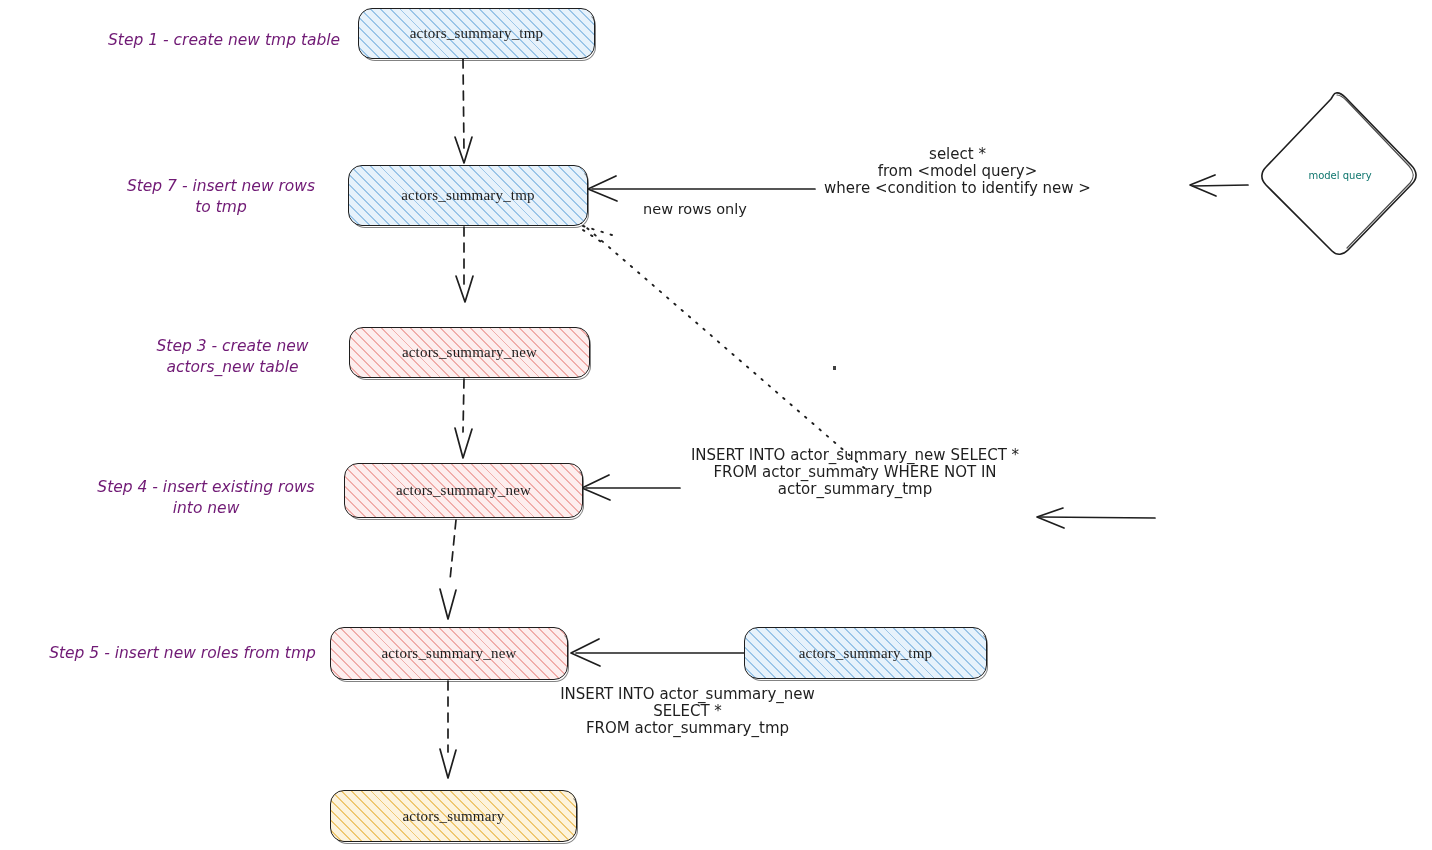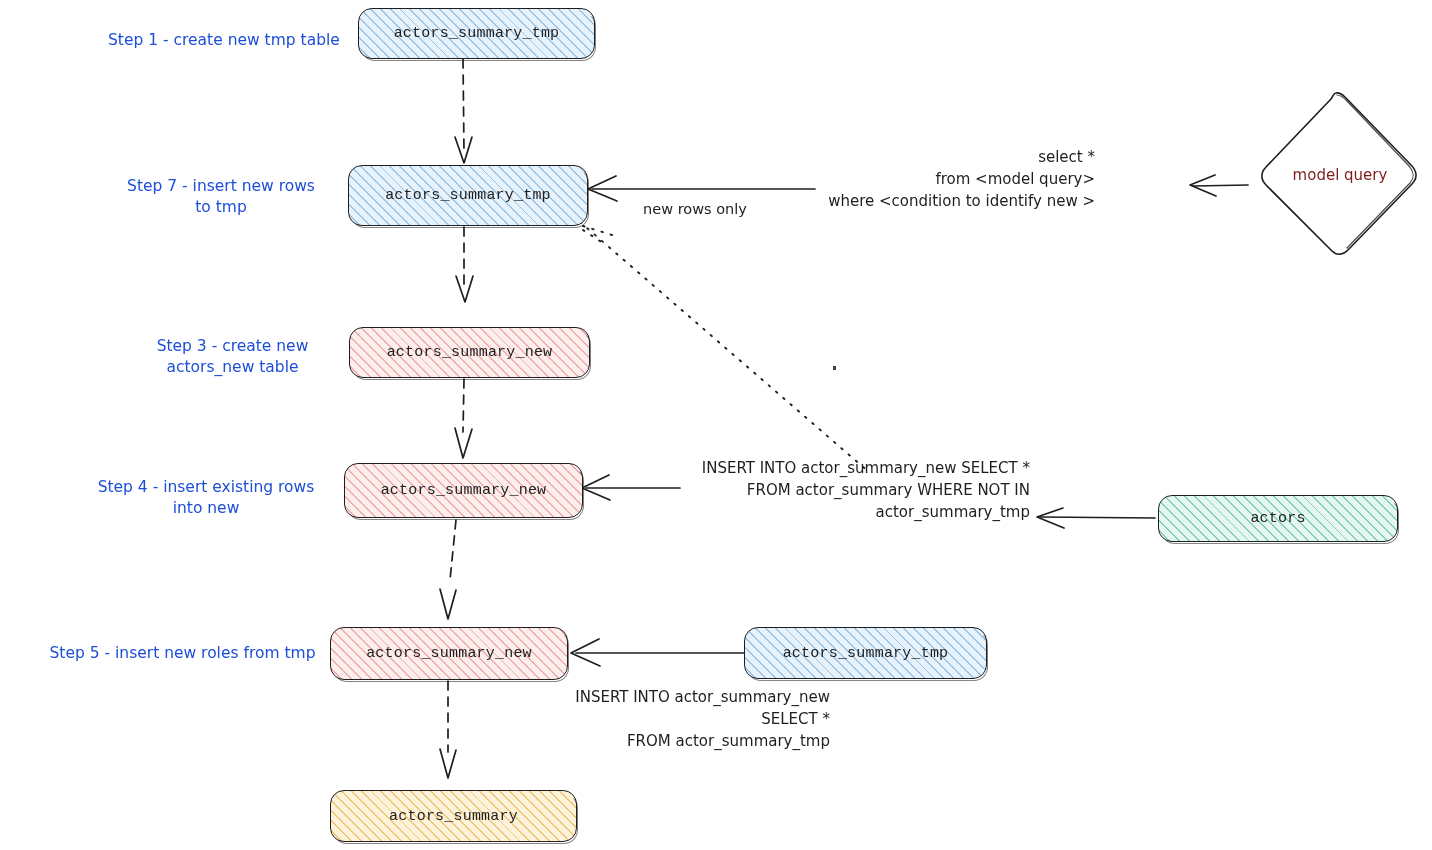--- a/index.html
+++ b/index.html
@@ -15,59 +15,60 @@
     width: 1432px;
     height: 850px;
     background: #ffffff;
     overflow: hidden;
   }
   
   .step-label {
     position: absolute;
     font-size: 15.5px;
     line-height: 21px;
-    color: #1d4ed8;
+    color: #701a75;
     text-align: center;
     white-space: pre;
     font-family: "DejaVu Sans", sans-serif;
+    font-style: italic;
   }
   .edge-label {
     position: absolute;
     font-size: 14.5px;
     line-height: 21px;
     color: #1e1e1e;
     text-align: center;
     white-space: pre;
     font-family: "DejaVu Sans", sans-serif;
   }
   .sql-label {
     position: absolute;
     font-size: 15px;
-    line-height: 22px;
+    line-height: 17px;
     color: #1e1e1e;
-    text-align: right;
+    text-align: center;
     white-space: pre;
     font-family: "DejaVu Sans", sans-serif;
   }
   
   .node {
     position: absolute;
     box-sizing: border-box;
     border: 1.6px solid #1e1e1e;
     border-radius: 14px;
     display: flex;
     align-items: center;
     justify-content: center;
   }
   .node .node-label {
     position: relative;
     z-index: 2;
     font-size: 15px;
     color: #1e1e1e;
-    font-family: Liberation Mono, monospace;
+    font-family: Liberation Serif, serif;
     letter-spacing: 0.2px;
     pointer-events: none;
   }
   .node-blue {
     background-color: #e7f2fb;
     background-image: repeating-linear-gradient(45deg, rgba(92,160,216,0.55) 0px, rgba(92,160,216,0.55) 1.3px, rgba(0,0,0,0) 1.3px, rgba(0,0,0,0) 7px);
   }
   .node-red {
     background-color: #fdeeee;
     background-image: repeating-linear-gradient(45deg, rgba(232,130,125,0.6) 0px, rgba(232,130,125,0.6) 1.3px, rgba(0,0,0,0) 1.3px, rgba(0,0,0,0) 7px);
@@ -97,22 +98,22 @@
   
   .diamond {
     position: absolute;
     display: flex;
     align-items: center;
     justify-content: center;
   }
   .diamond .diamond-label {
     position: relative;
     z-index: 2;
-    font-size: 15px;
-    color: #7f1d1d;
+    font-size: 10px;
+    color: #0f766e;
     font-family: "DejaVu Sans", sans-serif;
   }
   svg.overlay {
     position: absolute;
     left: 0;
     top: 0;
     width: 1432px;
     height: 850px;
     pointer-events: none;
   }
@@ -222,35 +223,32 @@
   </div>
 
   <div class="node node-yellow" style="left:330px; top:790px; width:247px; height:52px;">
     <span class="node-label">actors_summary</span>
   </div>
 
   <div class="node node-blue" style="left:744px; top:627px; width:243px; height:52px;">
     <span class="node-label">actors_summary_tmp</span>
   </div>
 
-  <div class="node node-teal" style="left:1158px; top:495px; width:240px; height:47px;">
-    <span class="node-label">actors</span>
-  </div>
 
   <div class="diamond" style="left:1260px; top:90px; width:160px; height:170px;">
     <span class="diamond-label">model query</span>
   </div>
 
   <div class="edge-label" style="left:636px; top:199px; width:118px;">new rows only</div>
 
   <div class="sql-label" style="left:820px; top:146px; width:275px;">select *
 from &lt;model query&gt;
 where &lt;condition to identify new &gt;</div>
 
-  <div class="sql-label" style="left:680px; top:457px; width:350px;">INSERT INTO actor_summary_new SELECT *
+  <div class="sql-label" style="left:680px; top:447px; width:350px;">INSERT INTO actor_summary_new SELECT *
 FROM actor_summary WHERE NOT IN
 actor_summary_tmp</div>
 
   <div class="sql-label" style="left:545px; top:686px; width:285px;">INSERT INTO actor_summary_new
 SELECT *
 FROM actor_summary_tmp</div>
 
   <div class="stray" style="left:833px; top:366px;"></div>
 
 </div>

